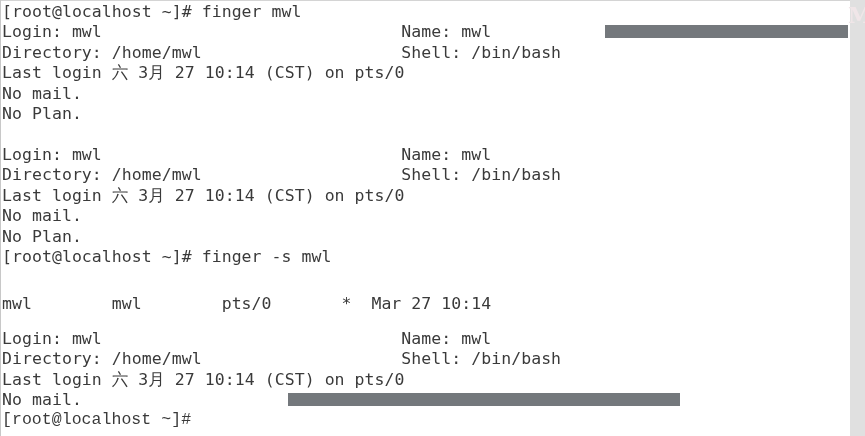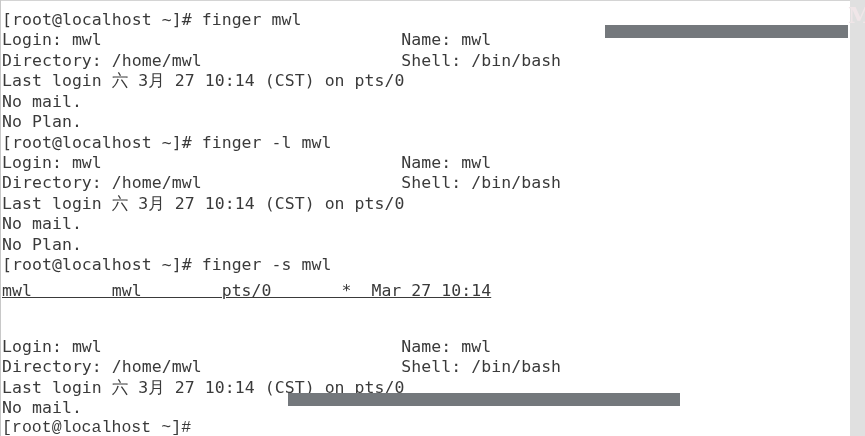--- a/index.html
+++ b/index.html
@@ -65,21 +65,20 @@
   }
   .line {
     position: absolute;
     left: 0;
     height: 20px;
     white-space: pre;
     font-size: 16.5px;
     line-height: 20px;
     letter-spacing: 0.05px;
     color: #3a3a3a;
-    margin-top: 8px;
   }
   
   .redaction {
     position: absolute;
     background: #74787c;
     height: 13px;
   }
 </style>
 </head>
 <body>
@@ -92,28 +91,27 @@
   <div class="right-strip"></div>
   <div class="watermark">M</div>
 
   <div id="terminal">
       <div class="line" style="top: 0px;">[root@localhost ~]# finger mwl</div>
       <div class="line" style="top: 20.42px;">Login: mwl                              Name: mwl</div>
       <div class="line" style="top: 40.84px;">Directory: /home/mwl                    Shell: /bin/bash</div>
       <div class="line" style="top: 61.26px;">Last login 六 3月 27 10:14 (CST) on pts/0</div>
       <div class="line" style="top: 81.68px;">No mail.</div>
       <div class="line" style="top: 102.1px;">No Plan.</div>
-      <div class="line" style="top: 122.52px;">[root@localhost ~]# finger -l mwl</div>
       <div class="line" style="top: 142.94px;">Login: mwl                              Name: mwl</div>
       <div class="line" style="top: 163.36px;">Directory: /home/mwl                    Shell: /bin/bash</div>
       <div class="line" style="top: 183.78px;">Last login 六 3月 27 10:14 (CST) on pts/0</div>
       <div class="line" style="top: 204.2px;">No mail.</div>
       <div class="line" style="top: 224.62px;">No Plan.</div>
       <div class="line" style="top: 245.04px;">[root@localhost ~]# finger -s mwl</div>
-      <div class="line" style="top: 271px; text-decoration: underline;">mwl        mwl        pts/0       *  Mar 27 10:14</div>
+      <div class="line" style="top: 292px;">mwl        mwl        pts/0       *  Mar 27 10:14</div>
       <div class="line" style="top: 326.72px;">Login: mwl                              Name: mwl</div>
       <div class="line" style="top: 347.14px;">Directory: /home/mwl                    Shell: /bin/bash</div>
       <div class="line" style="top: 367.56px;">Last login 六 3月 27 10:14 (CST) on pts/0</div>
       <div class="line" style="top: 387.98px;">No mail.</div>
       <div class="line" style="top: 408.4px; font-family: Liberation Mono, monospace;">[root@localhost ~]#</div>
       <div class="redaction" style="left: 603px; width: 243px; top: 23.42px; background: rgb(116, 120, 124);"></div>
       <div class="redaction" style="left: 286px; width: 392px; top: 390.98px; background: rgb(116, 120, 124);"></div>
     </div>
 
 </div>

